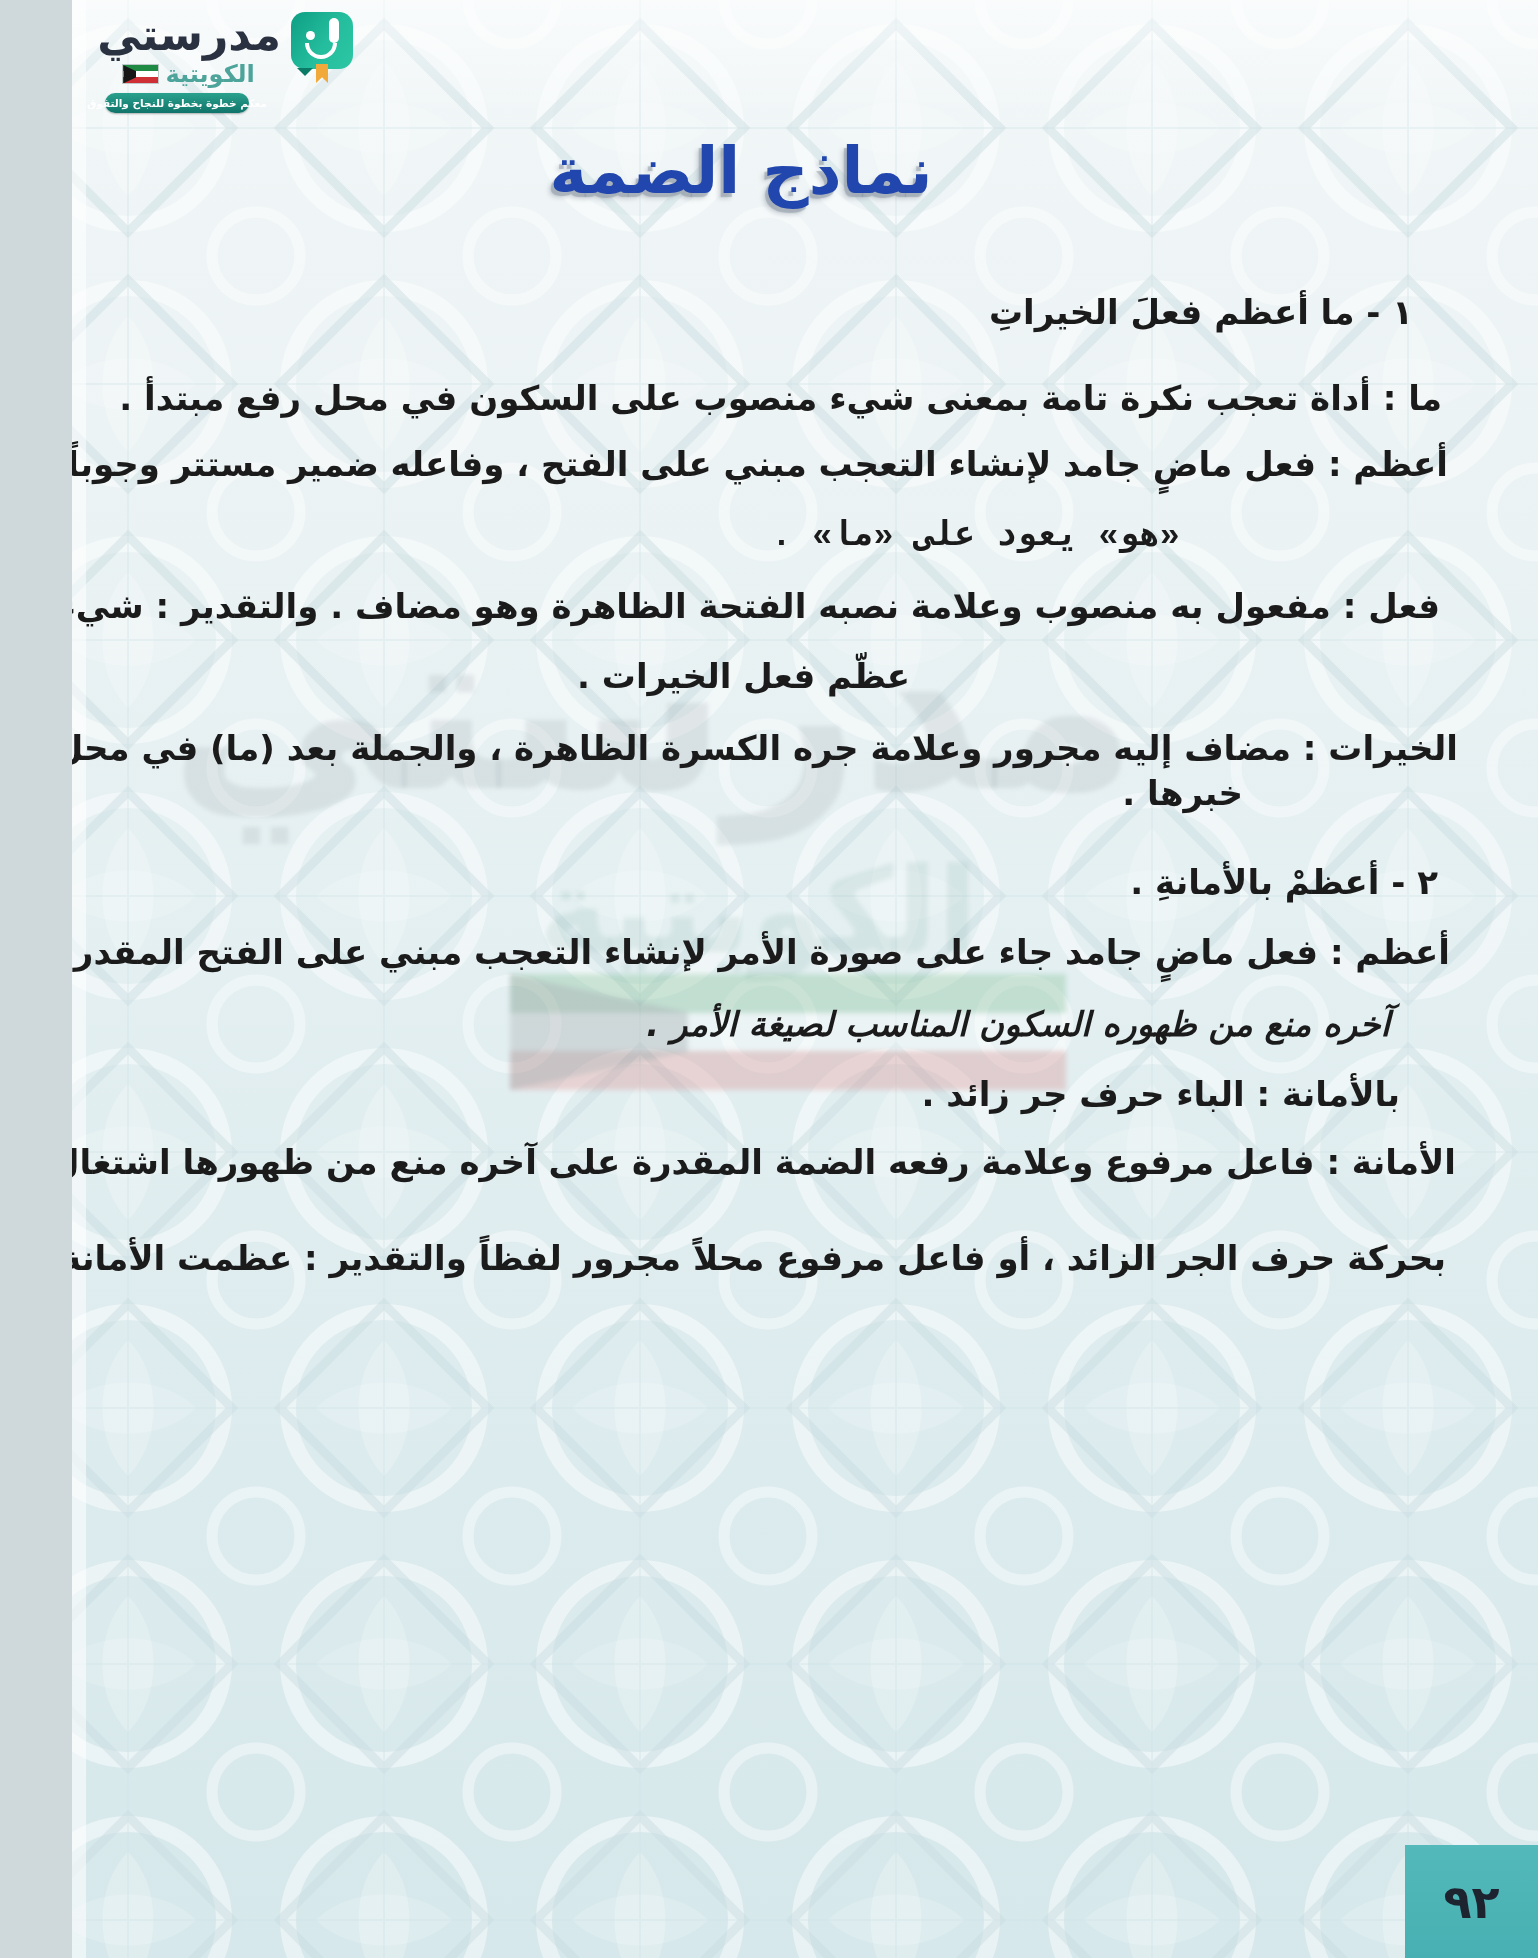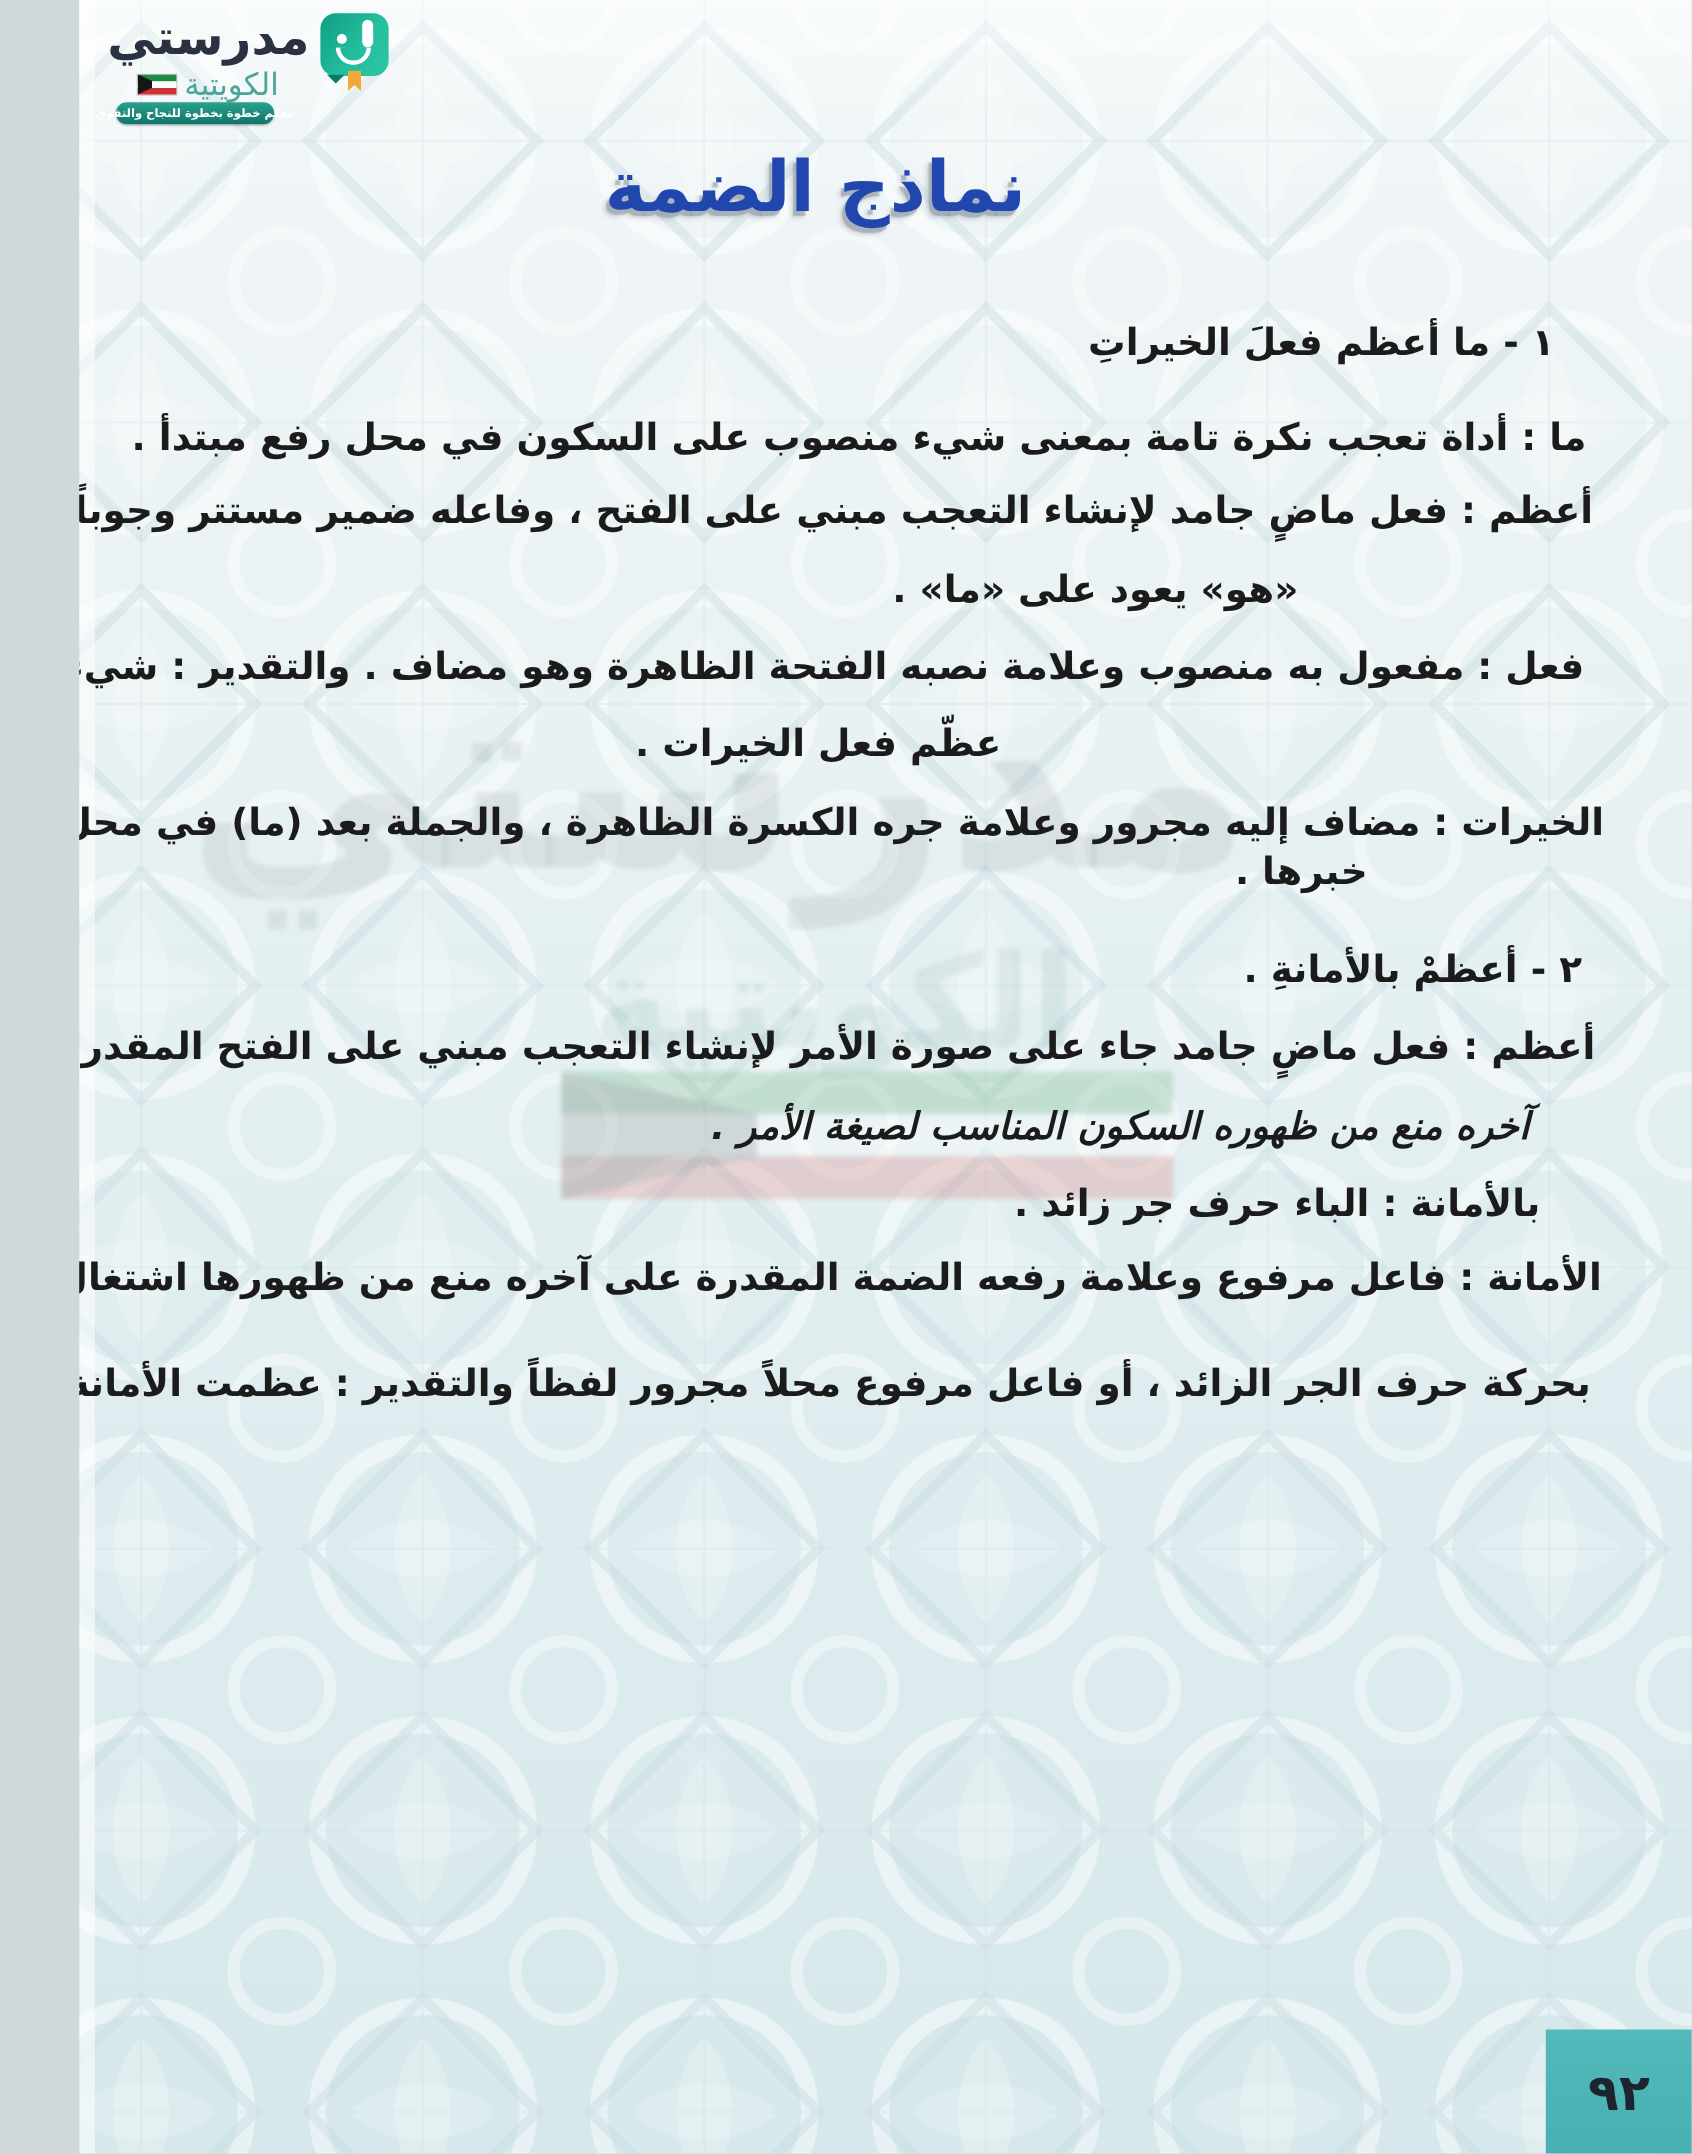--- a/index.html
+++ b/index.html
@@ -33,21 +33,21 @@
   .logo-icon .eye-bar{position:absolute;right:14px;top:6px;width:10px;height:25px;border-radius:5px;background:#fff;}
   .logo-icon .smile{position:absolute;left:14px;bottom:10px;width:32px;height:16px;box-sizing:border-box;
     border:4px solid #fff;border-top:0;border-radius:0 0 22px 22px;}
   .logo-icon .fold{position:absolute;left:6px;bottom:-7px;width:0;height:0;
     border-left:8px solid transparent;border-right:8px solid transparent;border-top:8px solid #0b7a66;}
   .logo-icon .ribbon{position:absolute;left:25px;bottom:-14px;width:12px;height:19px;background:#f2a93b;
     clip-path:polygon(0 0,100% 0,100% 100%,50% 70%,0 100%);}
   .logo-texts{flex:1;display:flex;flex-direction:column;align-items:center;}
   .brand{font-size:44px;line-height:1.05;font-weight:800;color:#2a3140;white-space:nowrap;}
   .sub-row{display:flex;align-items:center;gap:7px;margin-top:2px;}
-  .brand-sub{font-size:28px;font-weight:400;color:#4da49a;white-space:nowrap;}
+  .brand-sub{font-size:24px;font-weight:700;color:#4da49a;white-space:nowrap;}
   .flag{position:relative;width:35px;height:18px;box-shadow:0 0 0 1px rgba(180,190,190,.8);}
   .flag .band-g{height:33.3%;background:#1f8a44;}
   .flag .band-w{height:33.4%;background:#ffffff;}
   .flag .band-r{height:33.3%;background:#cf3036;}
   .flag .trap{position:absolute;left:0;top:0;bottom:0;width:37%;background:#161616;
     clip-path:polygon(0 0,100% 33%,100% 67%,0 100%);}
   .slogan{position:absolute;top:93px;left:33px;width:144px;height:20px;border-radius:11px;
     background:linear-gradient(180deg,#2aa18d,#10746a);box-shadow:0 1px 2px rgba(0,0,0,.3);
     color:#fff;font-size:10.5px;font-weight:700;display:flex;align-items:center;justify-content:center;
     white-space:nowrap;}
@@ -55,21 +55,21 @@
   
   .title{position:absolute;top:134px;left:0;right:128px;text-align:center;margin:0;
     font-size:64px;font-weight:800;color:#2146ad;
     text-shadow:-3px 4px 1px rgba(137,147,160,.55),-5px 6px 4px rgba(137,147,160,.35);}
 
   
   .ln{position:absolute;font-size:34px;font-weight:700;color:#1b1b1b;white-space:nowrap;line-height:1.35;}
   .l0{top:290px;right:125px;}
   .l1{top:376px;right:96px;}
   .l2{top:442px;right:90px;}
-  .l3{top:514px;right:358px;}
+  .l3{top:514px;right:358px;font-family:Liberation Mono, monospace;}
   .l4{top:584px;right:98px;}
   .l5{top:654px;right:628px;}
   .l6{top:726px;right:80px;}
   .l7{top:771px;right:295px;}
   .l8{top:860px;right:100px;}
   .l9{top:930px;right:88px;}
   .l10{top:1002px;right:148px;font-style:italic;}
   .l11{top:1072px;right:138px;}
   .l12{top:1140px;right:82px;}
   .l13{top:1212px;right:92px;margin-top:24px;}

